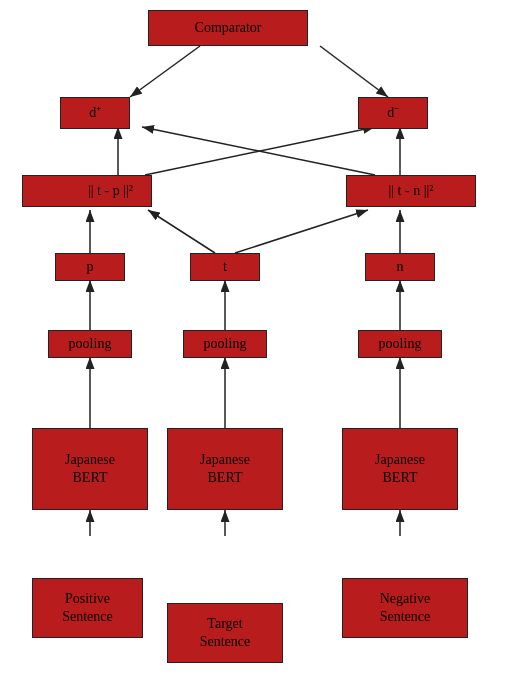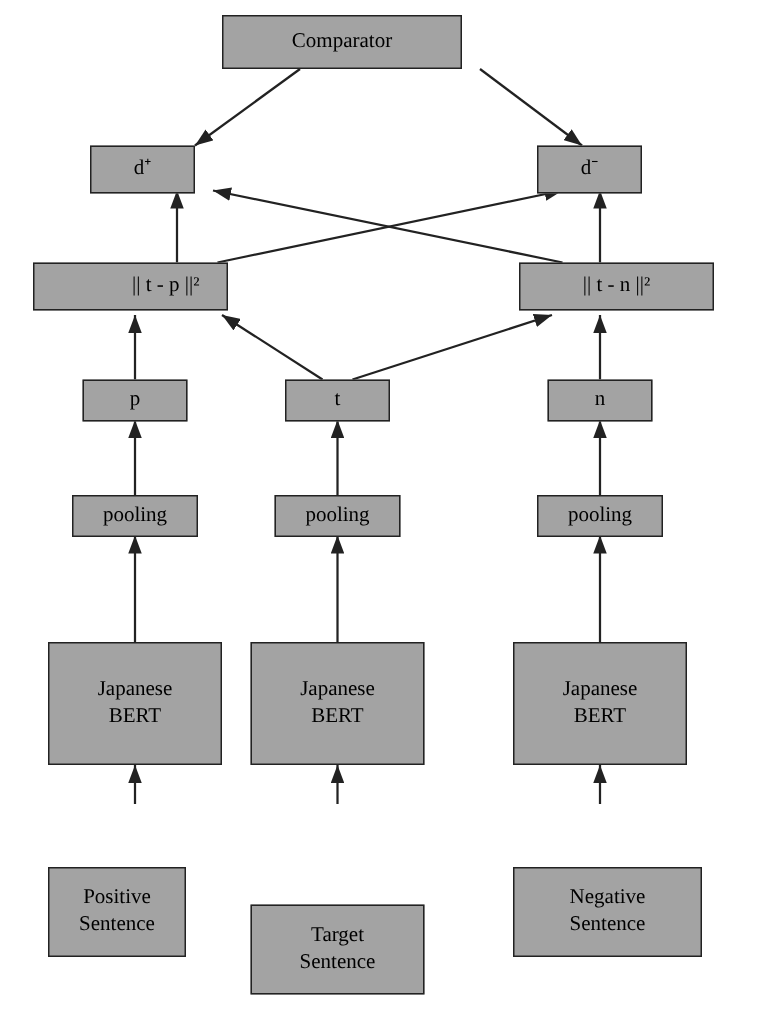--- a/index.html
+++ b/index.html
@@ -13,21 +13,21 @@
       position: relative;
     }
     .diagram {
       width: 520px;
       height: 678px;
       position: relative;
     }
     .box {
       position: absolute;
       border: 1.5px solid #222;
-      background: #a3a3a3;
+      background: #b91c1c;
       display: flex;
       align-items: center;
       justify-content: center;
       text-align: center;
       line-height: 1.3;
     }
     svg.arrows {
       position: absolute;
       top: 0; left: 0;
       width: 520px;
@@ -143,21 +143,21 @@
   <div class="box" style="left:167px; top:428px; width:116px; height:82px;">
     <span style="white-space: pre-line;">Japanese
 BERT</span>
   </div>
 
   <div class="box" style="left:342px; top:428px; width:116px; height:82px;">
     <span style="white-space: pre-line;">Japanese
 BERT</span>
   </div>
 
-  <div class="box" style="left:32px; top:578px; width:92px; height:60px;">
+  <div class="box" style="left:32px; top:578px; width:111px; height:60px;">
     <span style="white-space: pre-line;">Positive
 Sentence</span>
   </div>
 
   <div class="box" style="left:167px; top:578px; width:116px; height:60px;margin-top:25px;">
     <span style="white-space: pre-line;">Target
 Sentence</span>
   </div>
 
   <div class="box" style="left:342px; top:578px; width:126px; height:60px;">

